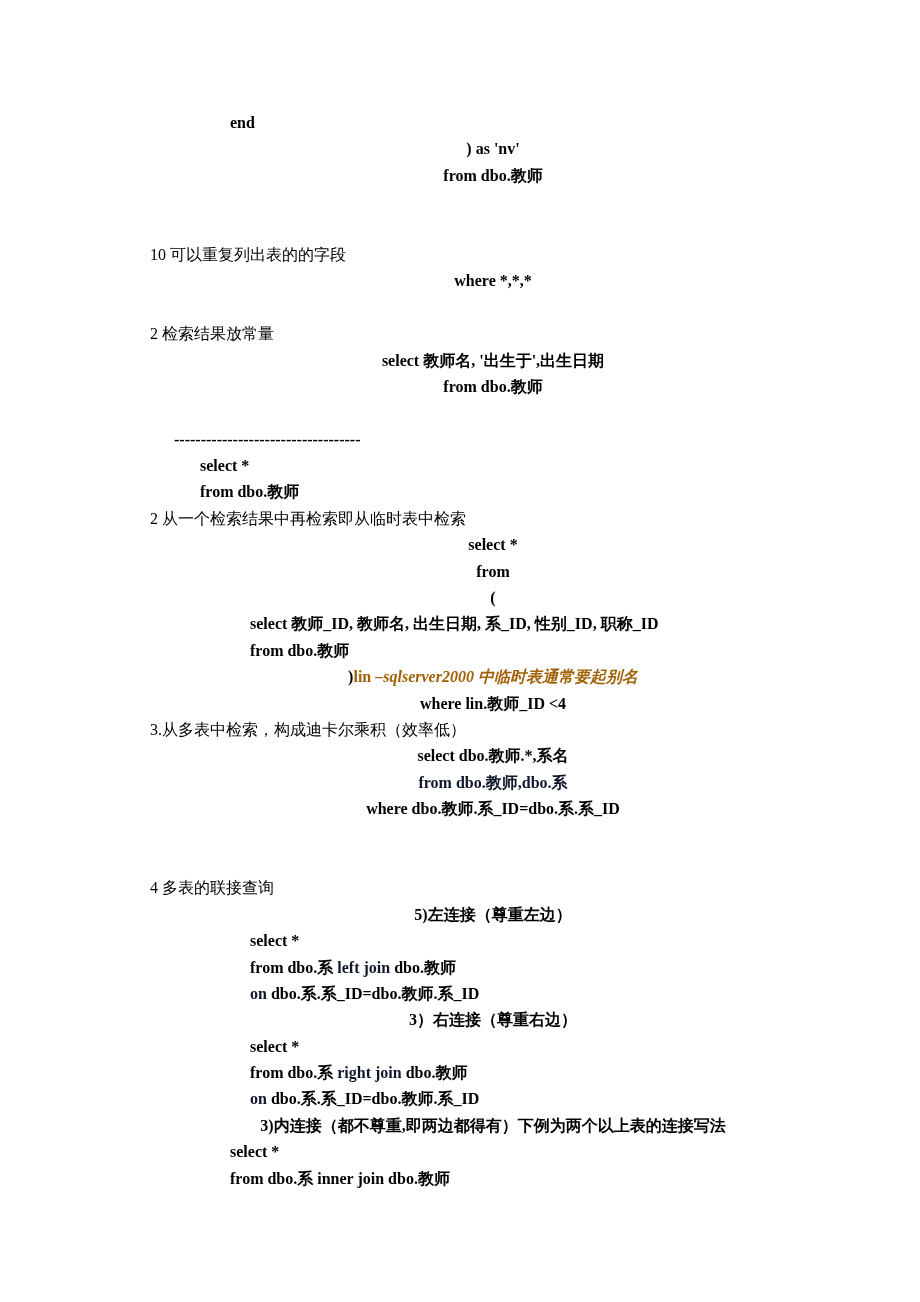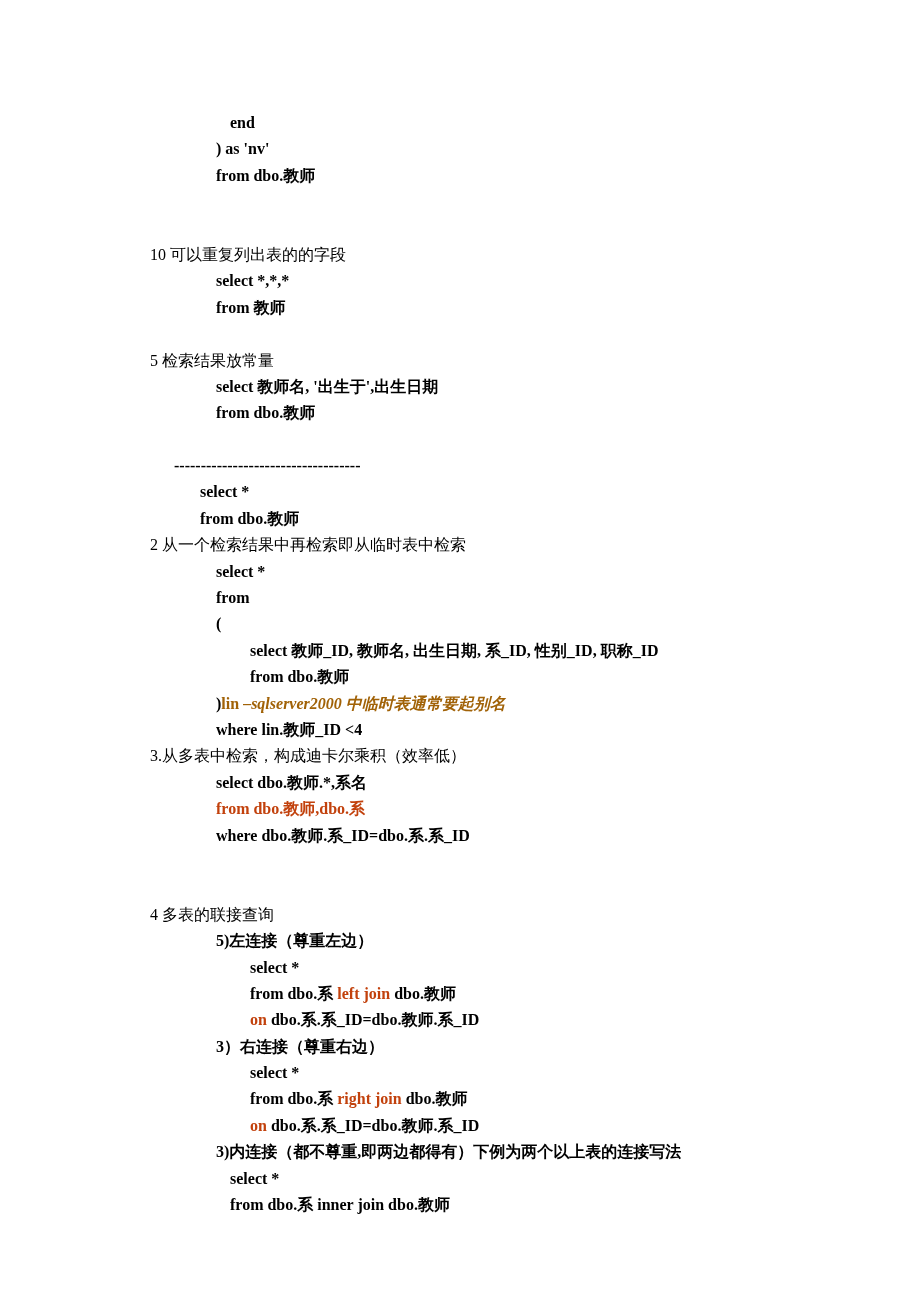--- a/index.html
+++ b/index.html
@@ -13,46 +13,45 @@
   .page {
     width: 920px;
     min-height: 1302px;
     padding: 110px 150px 90px 150px;
     box-sizing: border-box;
     line-height: 1.65;
   }
   .bold { font-weight: bold; margin-left: 24px; }
   .red { color: #a16207; }
   .italic { font-style: italic; }
-  .blue { color: #c2410c; }
+  .blue { color: #0f172a; }
   .i1 { padding-left: 26px; }
-  .i2 { padding-left: 42px; }
+  .i2 { padding-left: 42px; text-align: center; }
   .i3 { padding-left: 56px; }
   .i4 { padding-left: 76px; }
   .blank { height: 1.65em; }
 </style>
 </head>
 <body>
 
 <div class="page">
 
   <div class="i3 bold">end</div>
   <div class="i2 bold">) as 'nv'</div>
   <div class="i2 bold">from dbo.教师</div>
 
   <div class="blank"></div>
   <div class="blank"></div>
 
   <div>10  可以重复列出表的的字段</div>
-  <div class="i2 bold">select *,*,*</div>
-  <div class="i2 bold">from  教师</div>
+  <div class="i2 bold">where *,*,*</div>
 
   <div class="blank"></div>
 
-  <div>5  检索结果放常量</div>
+  <div>2  检索结果放常量</div>
   <div class="i2 bold">select  教师名, '出生于',出生日期</div>
   <div class="i2 bold">from dbo.教师</div>
 
   <div class="blank"></div>
 
   <div class="bold">-----------------------------------</div>
   <div class="i1 bold">select *</div>
   <div class="i1 bold">from dbo.教师</div>
   <div>2  从一个检索结果中再检索即从临时表中检索</div>
   <div class="i2 bold">select *</div>

